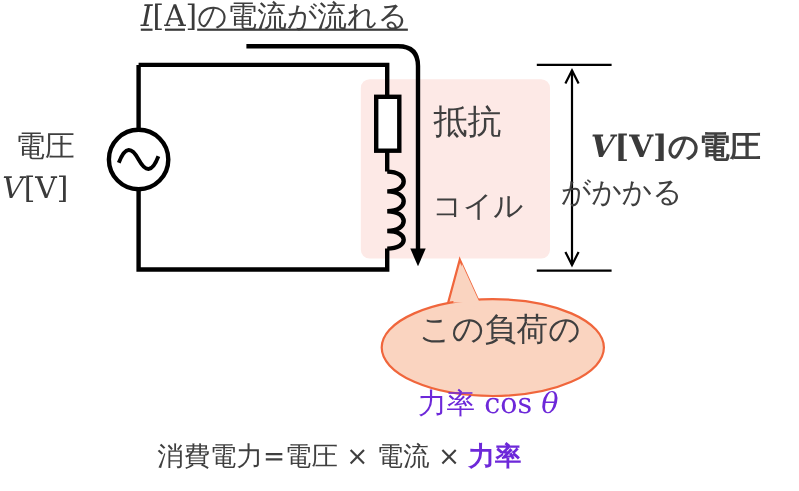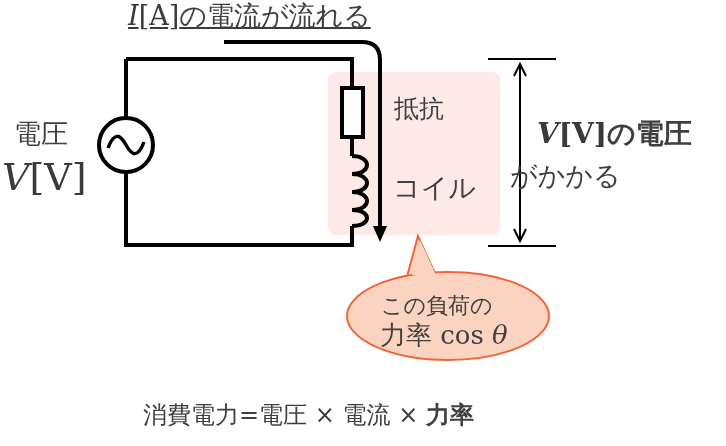--- a/index.html
+++ b/index.html
@@ -3,21 +3,21 @@
 <meta charset="utf-8">
 <style>
   html, body { margin:0; padding:0; background:#ffffff; }
   body { width:726px; height:446px; position:relative; overflow:hidden;
          font-family:"DejaVu Sans","Liberation Sans",sans-serif; color:#3a3a3a; }
   svg.circuit { position:absolute; left:0; top:0; }
   .lbl { position:absolute; white-space:nowrap; line-height:1; }
   .math { font-family:"DejaVu Serif","Liberation Serif",serif; }
   .mi { font-style:italic; }
   .gray { color:#3f3f3f; }
-  .red { color:#404040; }
+  .red { color:#6d28d9;margin-top:32px; }
   .bold { font-weight:bold; }
 </style>
 </head>
 <body>
 
 <svg class="circuit" width="726" height="446">
 
   <rect x="328" y="72" width="172" height="163" rx="8" fill="#fde9e6"></rect>
 
   <path d="M126 59 H352 V88 M352 137 V156 M352 226 V245 H126 V172 M126 119 V59" fill="none" stroke="#000" stroke-width="4"></path>
@@ -50,32 +50,32 @@
     <path d="M420 276 L438 280 L405 284" fill="#fad4c0" stroke="none"></path>
     <polygon points="412,275 436,275 420,240" fill="#fad4c0"></polygon>
   </g>
 </svg>
 
 <div class="lbl" style="left:128px;top:2px;font-size:27px;text-decoration:underline;">
   <span class="math mi">I</span><span class="math">[A]</span><span class="gray">の電流が流れる</span>
 </div>
 
 <div class="lbl gray" style="left:14px;top:120px;font-size:27px;">電圧</div>
-<div class="lbl" style="left:2px;top:158px;font-size:38px;">
+<div class="lbl" style="left:2px;top:158px;font-size:27px;">
   <span class="math mi">V</span><span class="math">[V]</span>
 </div>
 
-<div class="lbl gray" style="left:394px;top:96px;font-size:25px;">抵抗</div>
+<div class="lbl gray" style="left:394px;top:96px;font-size:31px;">抵抗</div>
 <div class="lbl gray" style="left:393px;top:174px;font-size:27px;text-align:center;">コイル</div>
 
 <div class="lbl" style="left:537px;top:120px;font-size:28px;font-weight:bold;">
   <span class="math mi">V</span><span class="math">[V]</span><span class="gray">の電圧</span>
 </div>
 <div class="lbl gray" style="left:510px;top:162px;font-size:27px;">がかかる</div>
 
-<div class="lbl gray" style="left:381px;top:295px;font-size:22px;">この負荷の</div>
+<div class="lbl gray" style="left:381px;top:285px;font-size:29px;">この負荷の</div>
 <div class="lbl red" style="left:380px;top:322px;font-size:26px;">
   <span>力率</span> <span class="math">cos</span> <span class="math mi">θ</span>
 </div>
 
 <div class="lbl gray" style="left:143px;top:403px;font-size:24px;">
   <span>消費電力</span><span>=</span><span>電圧</span> <span>×</span> <span>電流</span> <span>×</span> <span class="red bold">力率</span>
 </div>
 
 </body></html>

